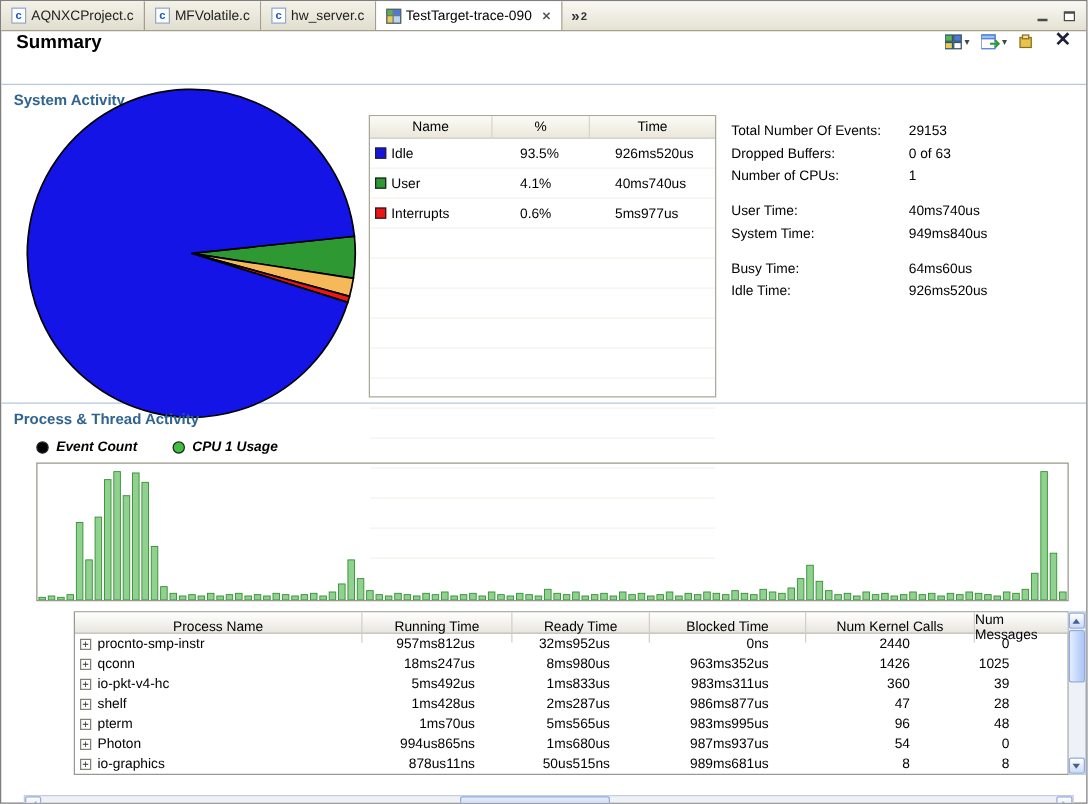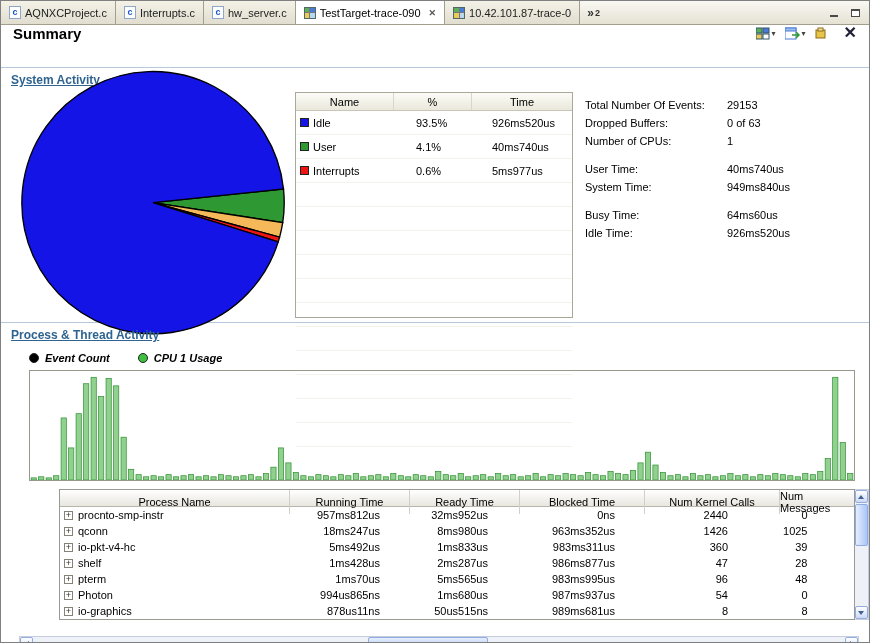--- a/index.html
+++ b/index.html
@@ -29,21 +29,21 @@
 
   
   .summary-row { height:42px; display:flex; align-items:flex-start; padding:0 12px; }
   .summary-title { font-size:15px; font-weight:bold; color:#000; }
   .sum-tools { margin-left:auto; display:flex; align-items:center; gap:9px; }
   .tool { display:flex; align-items:center; gap:1px; }
   .dd { font-size:8px; color:#444; }
   .sum-close { font-size:16px; font-weight:bold; color:#20203a; line-height:1; margin-left:8px; }
   .sep { height:1px; background:#b6c8da; }
 
-  .sec-head { font-size:12px; font-weight:bold; color:#2f6490; padding:5px 0 3px 10px;text-decoration:underline; }
+  .sec-head { font-size:12px; font-weight:bold; color:#2f6490; padding:5px 0 3px 10px; }
 
   
   .sysrow-wrap { display:flex; padding:0 10px 5px 10px; height:232px; }
   .pie-box { width:284px; display:flex; align-items:center; justify-content:center; }
   .sys-table { width:278px; height:226px; border:1px solid #a9a89a; background:#fff; font-size:11px; margin-top:2px; align-self:flex-start; }
   #sys-head { display:grid; grid-template-columns:98px 78px 1fr; height:18px;
               background:linear-gradient(#fcfbf6,#eae8db); border-bottom:1px solid #c8c6b8; }
   .shcell { display:flex; align-items:center; justify-content:center; border-right:1px solid #d8d6c8; font-size:11px; }
   .shcell:last-child { border-right:none; }
   .srow { display:grid; grid-template-columns:98px 78px 1fr; height:24px; align-items:center; border-bottom:1px solid #f3f2ec; }
@@ -100,44 +100,35 @@
 <div class="window">
 
   <div class="tabbar">
     <div id="tabs">
         <div class="tab">
           <span class="tabicon cfile">c</span>
           <span>AQNXCProject.c</span>
         </div>
         <div class="tab">
           <span class="tabicon cfile">c</span>
-          <span>Interrupts.c</span>
+          <span>MFVolatile.c</span>
         </div>
         <div class="tab">
           <span class="tabicon cfile">c</span>
           <span>hw_server.c</span>
         </div>
         <div class="tab active">
           <span class="tabicon tracefile">
             <i></i>
             <i></i>
             <i></i>
             <i></i>
           </span>
           <span>TestTarget-trace-090</span>
           <span class="tabclose">✕</span>
-        </div>
-        <div class="tab">
-          <span class="tabicon tracefile">
-            <i></i>
-            <i></i>
-            <i></i>
-            <i></i>
-          </span>
-          <span>10.42.101.87-trace-0</span>
         </div>
       </div>
     <div class="tab-overflow">
       <span>»</span>
         <sup>2</sup>
     </div>
     <div class="winbtns">
       <div class="winbtn">
           <span class="glyph-min"></span>
         </div>

